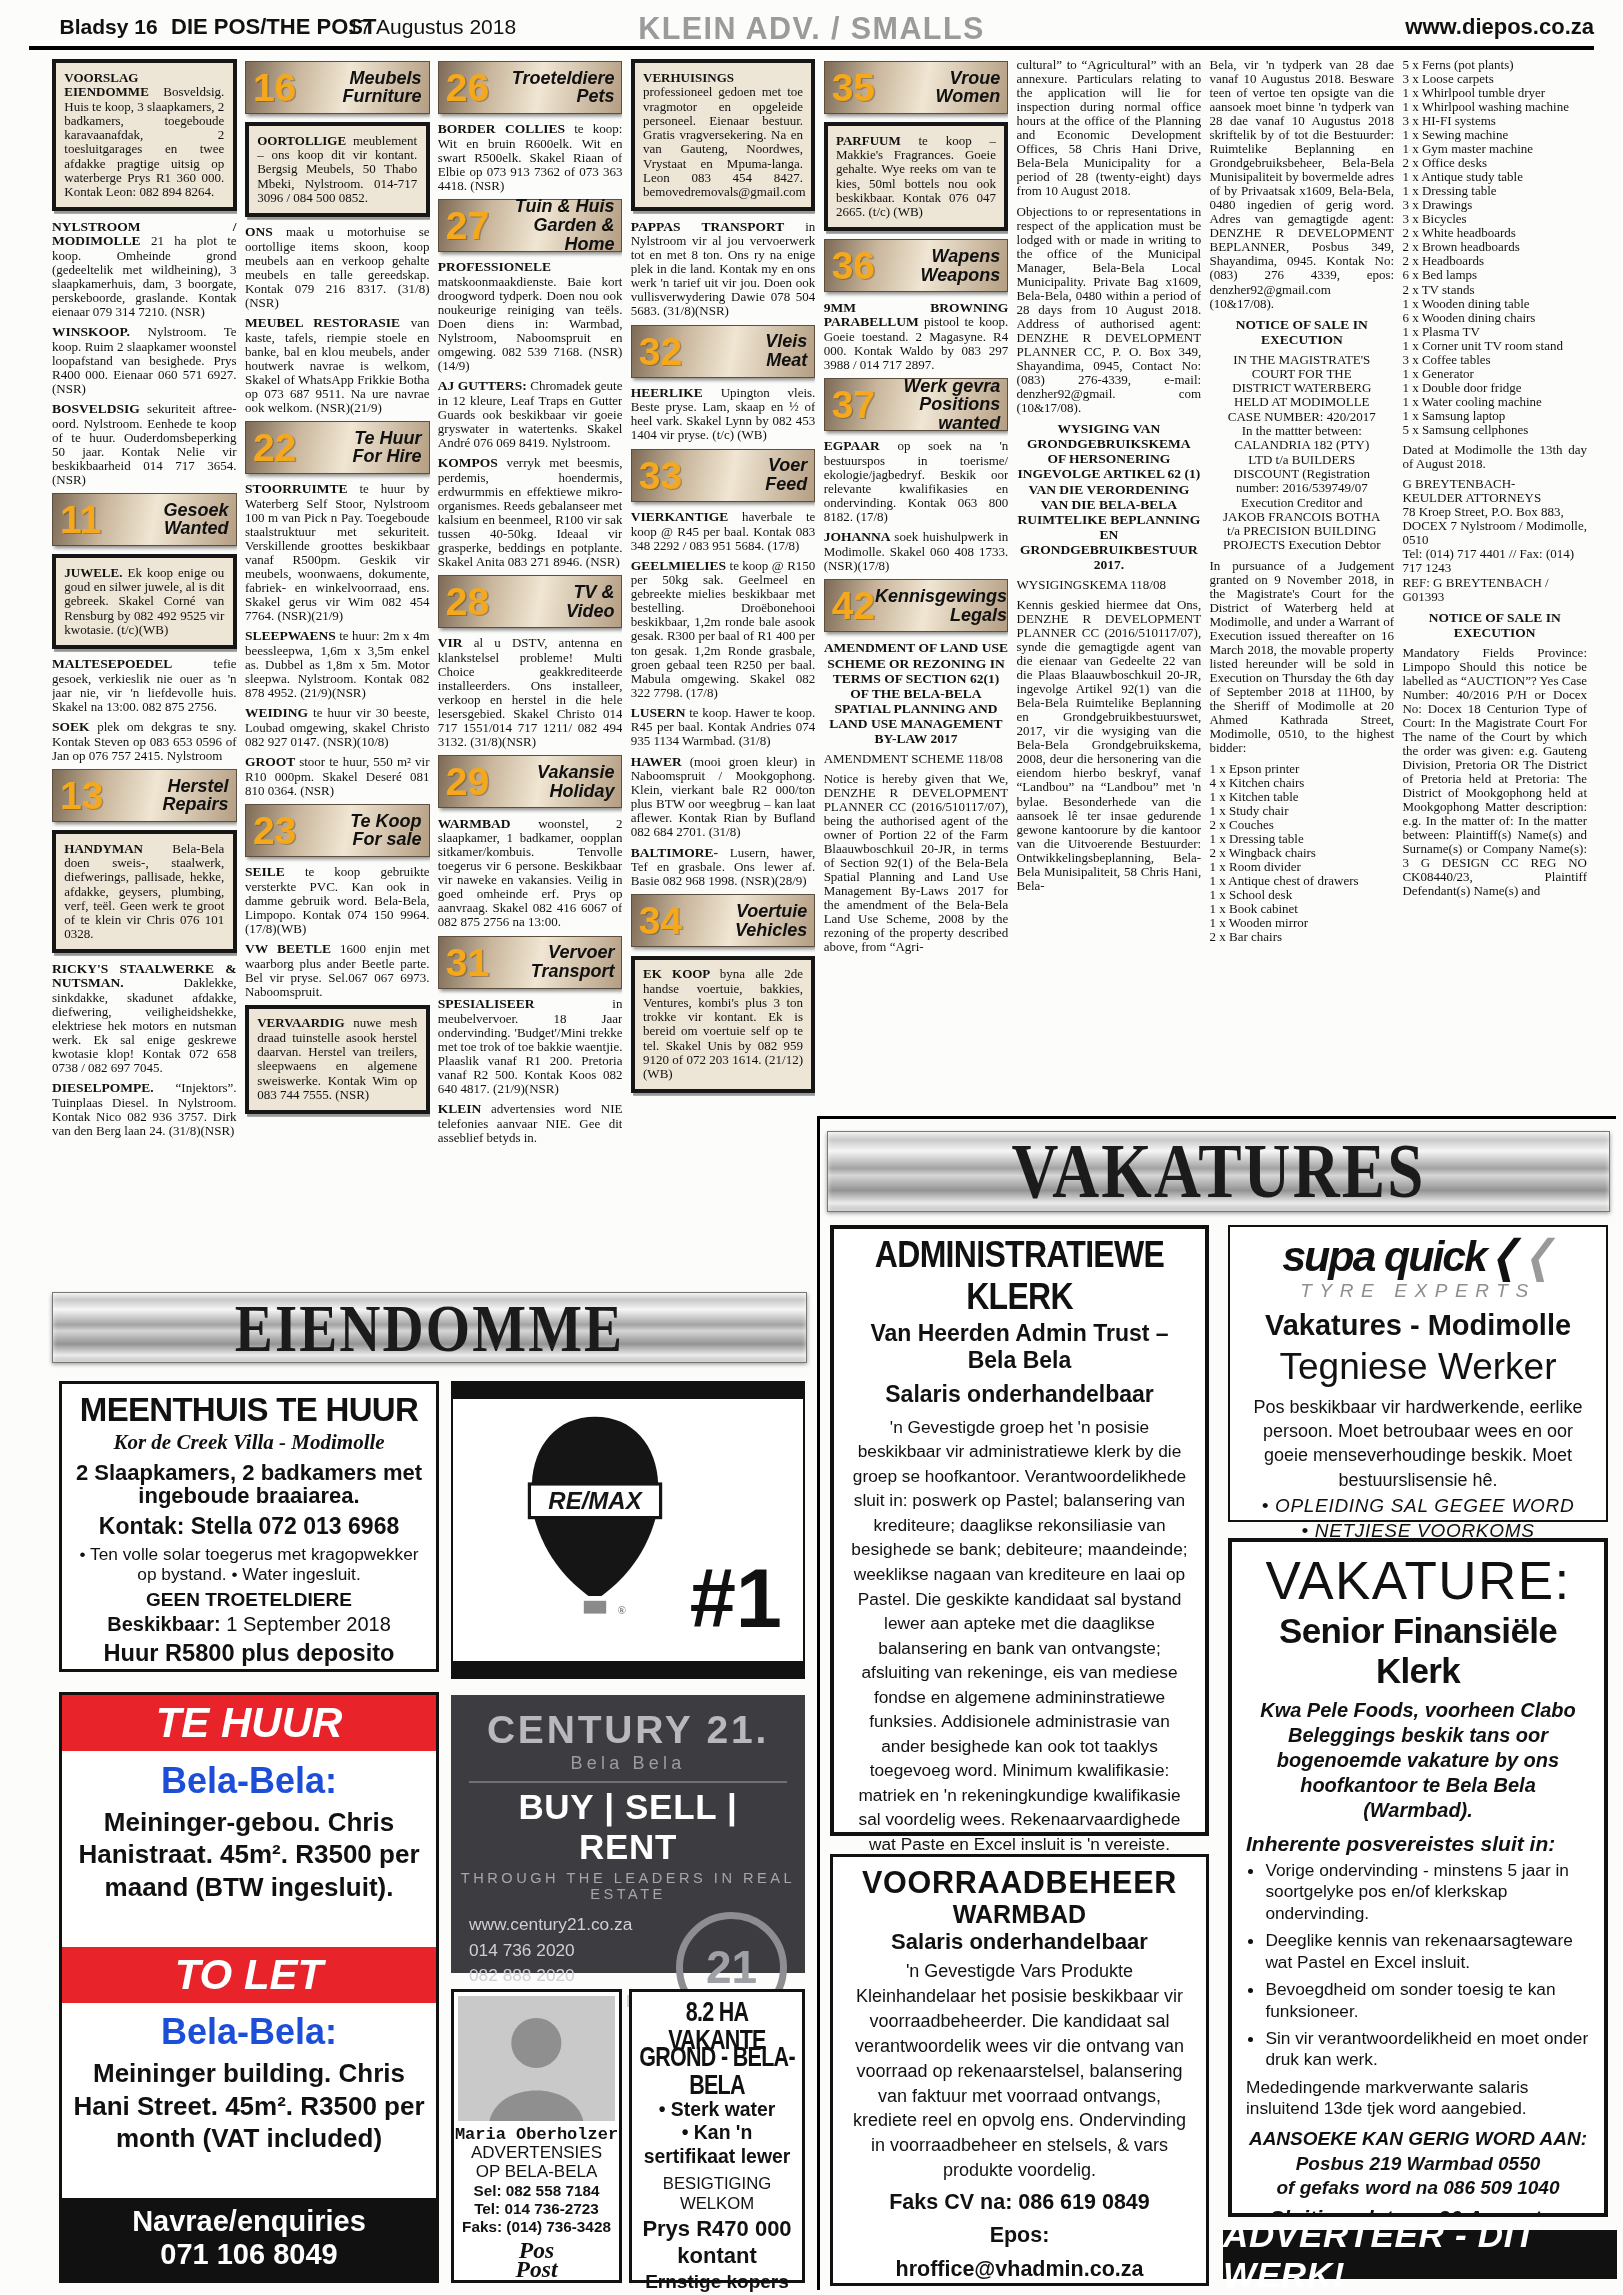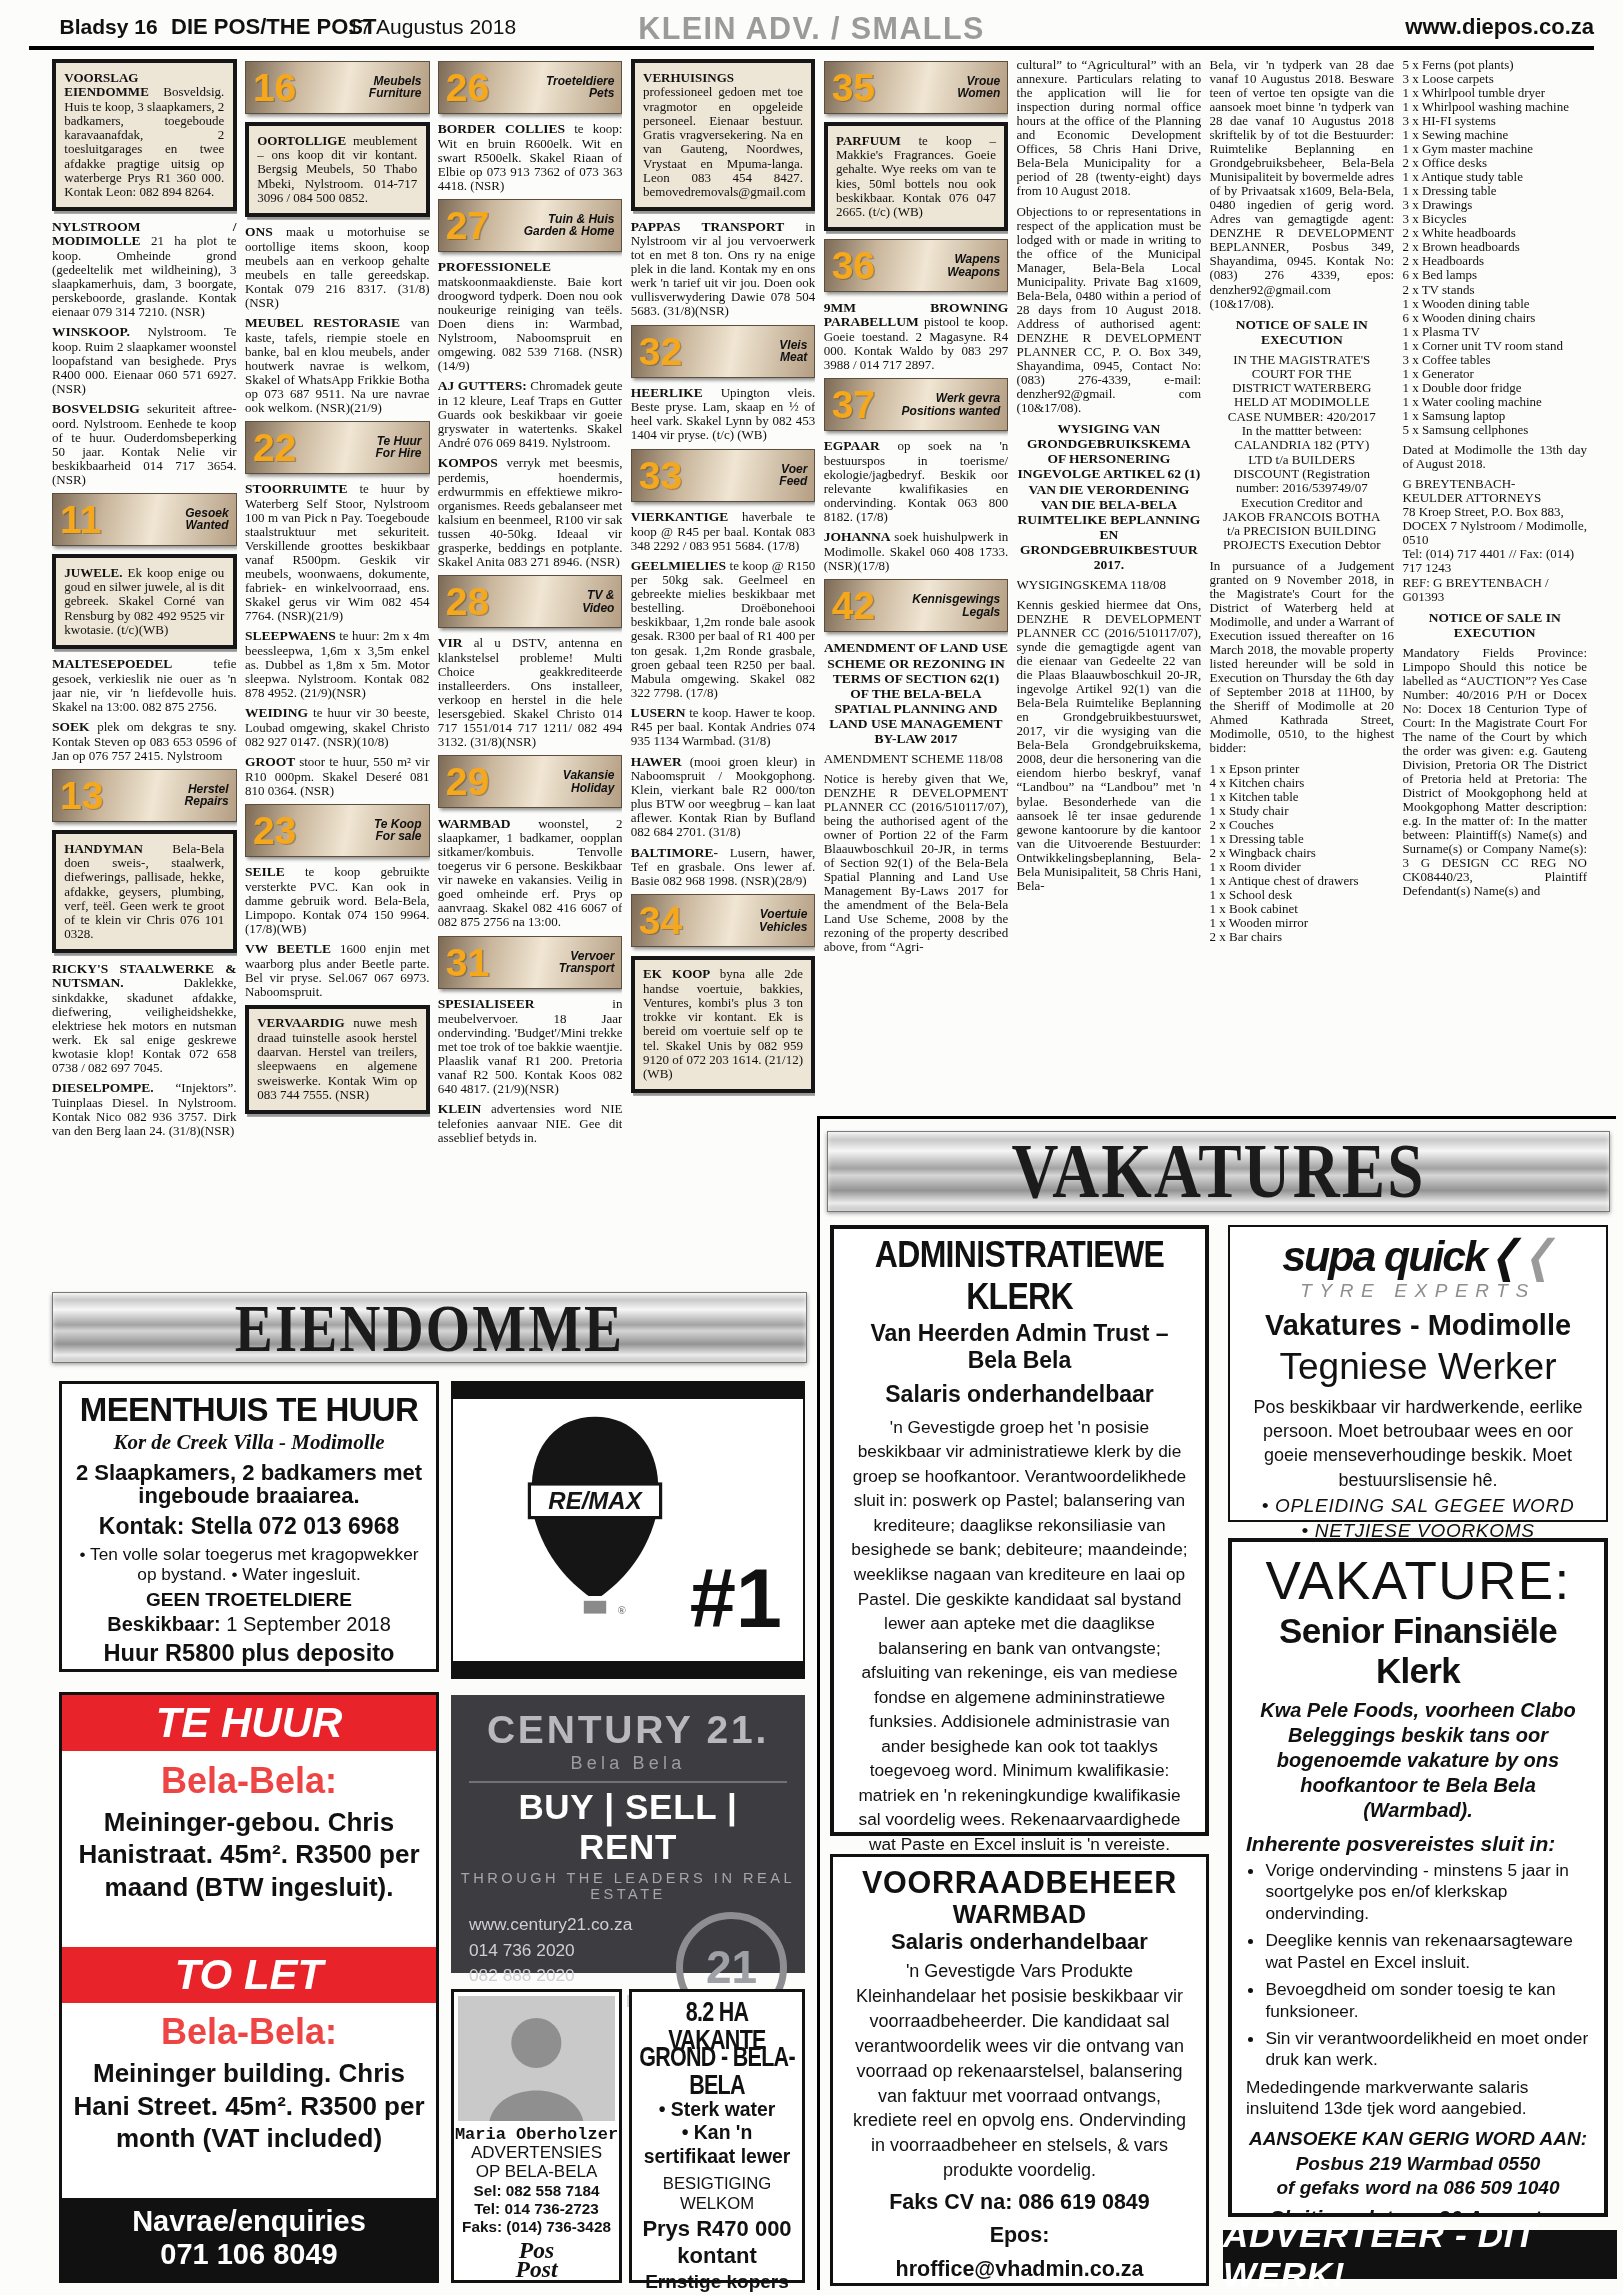--- a/index.html
+++ b/index.html
@@ -26,21 +26,21 @@
   .boxad{border:4.2px solid #161616;background:#EDE5D6;padding:7.6px 8.3px;margin:1.4px 0 8.3px;
      box-shadow:2.1px 2.8px 0 rgba(0,0,0,.4);}
   .boxad p{margin:0;font-size:13px;line-height:1.1;text-align:justify;}
   .badge{height:51px;margin:2.8px 0 8.3px;position:relative;
      background:linear-gradient(100deg,#7d6b57 0%,#c9b69c 28%,#f0e6d3 55%,#b49e83 100%);
      border:0.7px solid #5c4f3f;box-shadow:2.1px 2.8px 3.5px rgba(0,0,0,.45);
      display:flex;align-items:center;padding:0 7px;}
   .badge-num{font-family:"Liberation Sans", sans-serif;font-weight:bold;font-size:39px;
      color:#F6A81C;line-height:1;text-shadow:1.4px 1.4px 0 rgba(70,45,0,.35);}
   .badge-label{margin-left:auto;text-align:right;font-family:"Liberation Sans", sans-serif;
-     font-weight:bold;font-style:italic;font-size:12px;line-height:1.04;color:#111;}
+     font-weight:bold;font-style:italic;font-size:18px;line-height:1.04;color:#111;}
   .legal-head{font-weight:bold;text-align:center;font-size:13.5px;line-height:1.12;margin:2.8px 0 5.6px;}
   .legal-center{text-align:center;font-size:13px;line-height:1.1;margin:0 0 6.2px;}
   .list{margin:0 0 6.2px;}
   .list div{font-size:13px;line-height:1.08;}
   
   .metal{position:absolute;border:0.7px solid #777;
      background:linear-gradient(to bottom,#efefef 0%,#c9c9c9 10%,#f6f6f6 24%,#a3a3a3 46%,
        #d6d6d6 55%,#939393 74%,#ececec 90%,#bdbdbd 100%);
      box-shadow:0 2.1px 4.2px rgba(0,0,0,.4), inset 0 0 5.6px rgba(255,255,255,.7);
      display:flex;align-items:center;justify-content:center;}
@@ -62,21 +62,21 @@
   .mh-pets{font-family:"Liberation Sans", sans-serif;font-weight:bold;font-size:19px;margin-top:4.2px;}
   .mh-avail{font-family:"Liberation Sans", sans-serif;font-size:20px;margin-top:1.4px;}
   .mh-avail b{font-weight:bold;}
   .mh-rent{font-family:"Liberation Sans", sans-serif;font-weight:bold;font-size:23.6px;margin-top:4.2px;}
   #tehuur{position:absolute;left:59px;top:1692px;width:380px;height:591px;border:3.5px solid #111;
      background:#fff;display:flex;flex-direction:column;box-sizing:border-box;}
   .red-bar{background:#E8232A;color:#fff;text-align:center;
      font-family:"Liberation Sans", sans-serif;font-weight:bold;font-style:italic;
      font-size:42px;padding:4.2px 0;}
   .bb-sec{flex:1;text-align:center;padding-top:8.3px;}
-  .bb-title{color:#ef4444;font-family:"Liberation Sans", sans-serif;font-weight:bold;font-size:36px;}
+  .bb-title{color:#1d4ed8;font-family:"Liberation Sans", sans-serif;font-weight:bold;font-size:36px;}
   .bb-body{font-family:"Liberation Sans", sans-serif;font-weight:bold;font-size:26px;line-height:1.25;margin-top:4.2px;}
   .navrae{background:#111;color:#fff;text-align:center;font-family:"Liberation Sans", sans-serif;
      font-weight:bold;font-size:29px;line-height:1.15;padding:7px 0 8.3px;}
   
   #remax{position:absolute;left:451px;top:1381px;width:354px;height:298px;background:#fff;
      border:2.8px solid #111;border-top-width:18px;border-bottom-width:18px;box-sizing:border-box;}
   #remax svg{position:absolute;left:62px;top:12.5px;}
   .remax-rank{position:absolute;right:21px;bottom:21px;font-family:"Liberation Sans", sans-serif;
      font-weight:bold;font-size:83px;line-height:1;}
   #century21{position:absolute;left:451px;top:1695px;width:354px;height:278px;background:#3C3C41;

